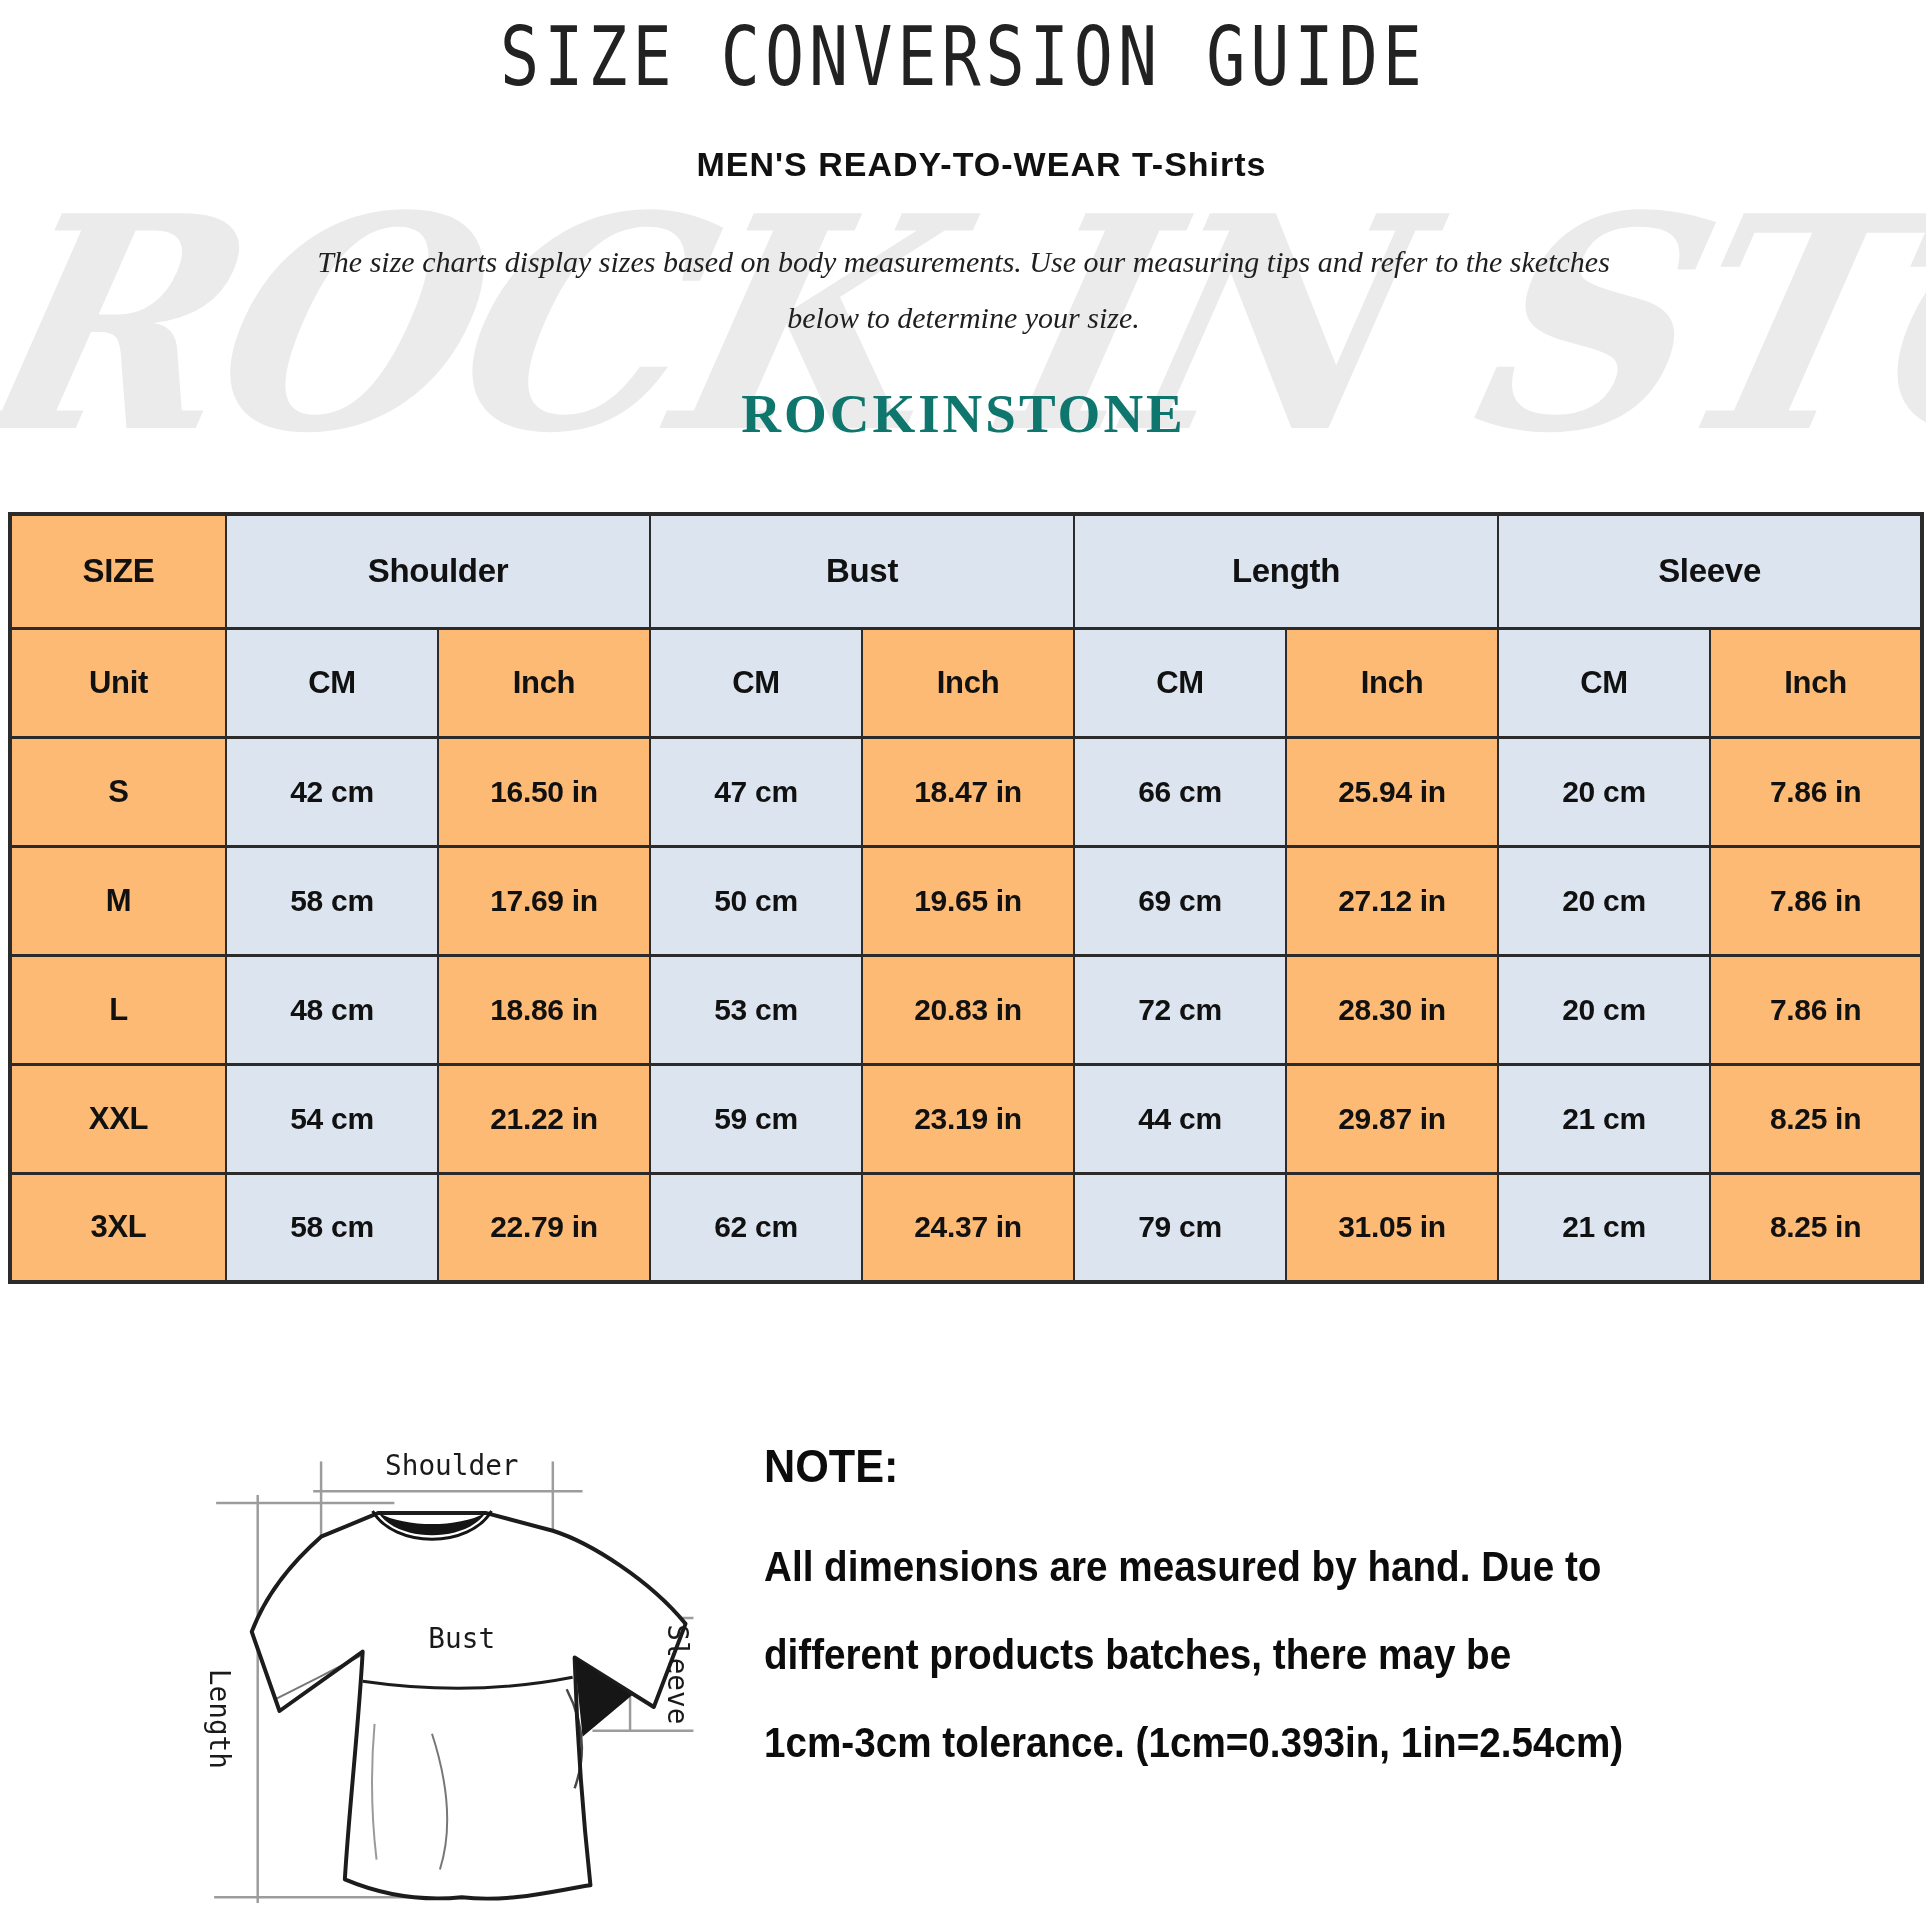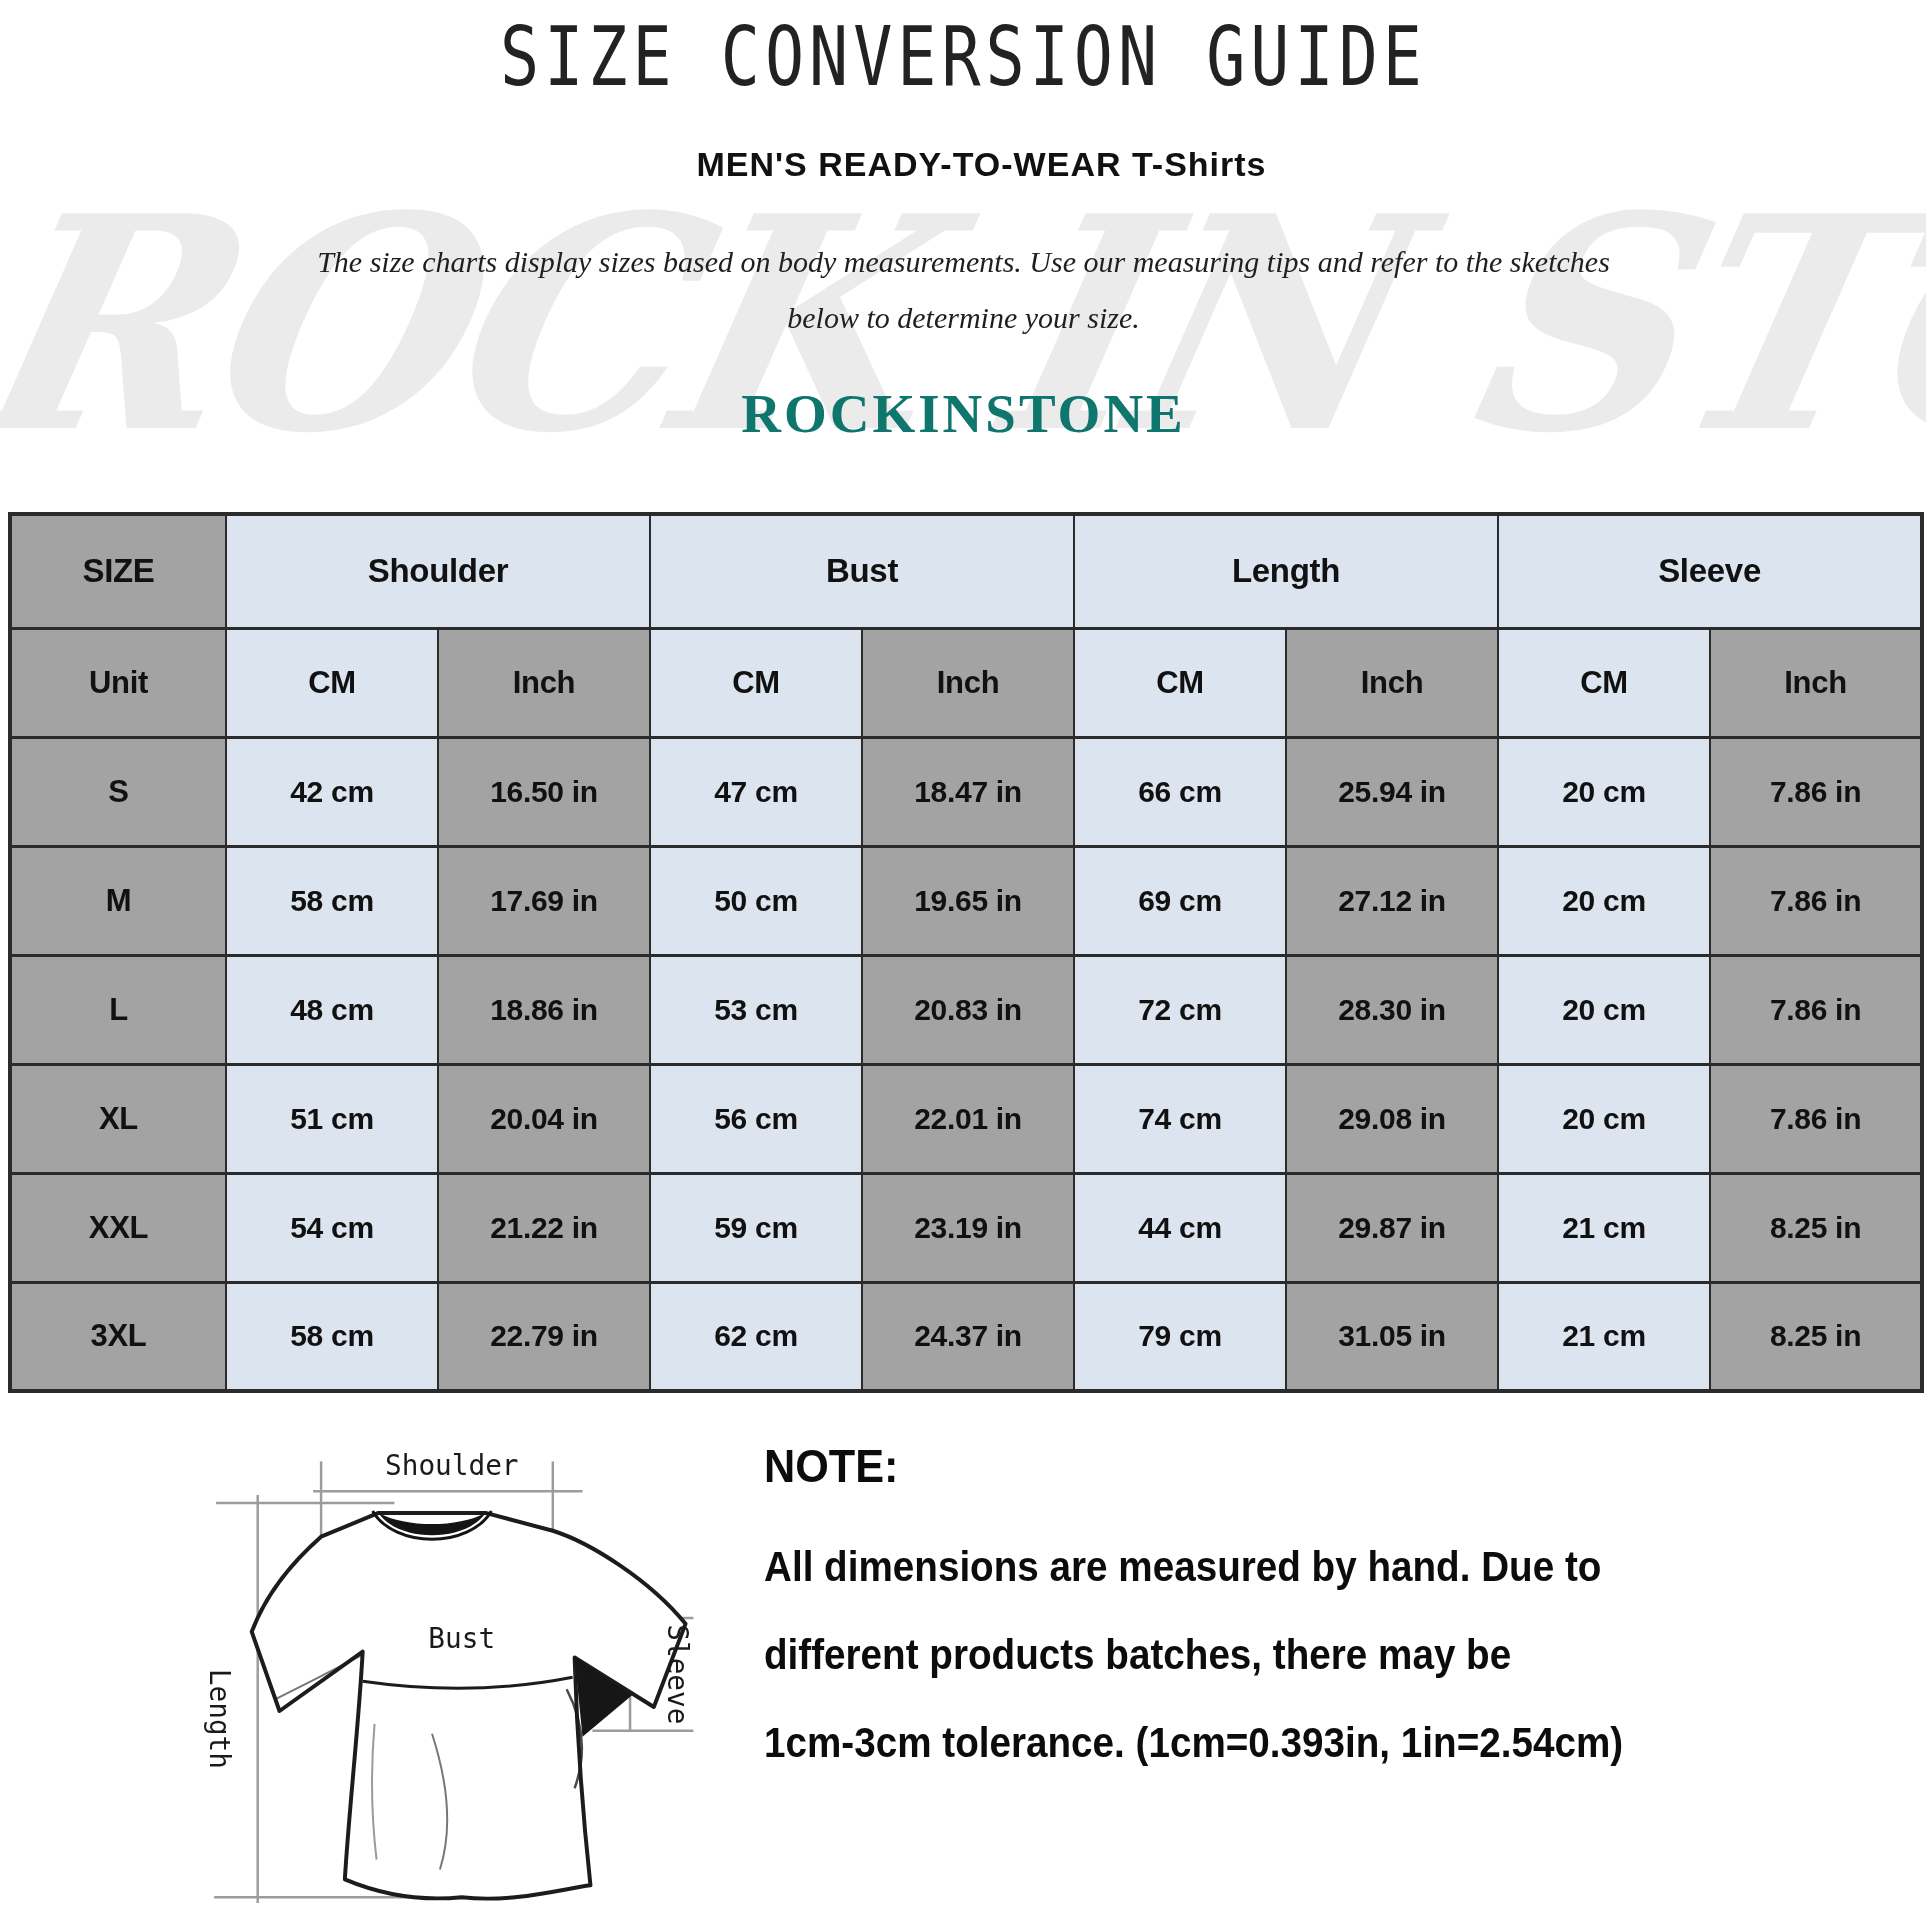--- a/index.html
+++ b/index.html
@@ -35,21 +35,21 @@
   }
   .brand{
     position:absolute;top:382px;left:0;width:1927px;text-align:center;
     font-family:"Liberation Serif",serif;font-weight:700;
     font-size:55px;letter-spacing:3px;color:#0f766e;
   }
 
   
   table.size{
     position:absolute;top:512px;left:8px;width:1911px;
-    border-collapse:collapse;table-layout:fixed;background:#a3a3a3;
+    border-collapse:collapse;table-layout:fixed;background:#fdba74;
     border:4px solid #2b2b2b;
   }
   table.size td,table.size th{
     border:2px solid #2b2b2b;border-top-width:3px;border-bottom-width:3px;
     text-align:center;vertical-align:middle;padding:0;
     font-weight:700;color:#111;letter-spacing:-0.3px;
   }
   .c0{width:216px;}.c{width:212px;}
   .r-head{height:114px;}.r-unit{height:109px;}.r-data{height:109px;}
   .r-head th{font-size:33px;}
@@ -143,31 +143,20 @@
         <td>7.86 in</td>
       </tr>
       <tr class="r-data">
         <td class="sizec">L</td>
         <td class="blue">48 cm</td>
         <td>18.86 in</td>
         <td class="blue">53 cm</td>
         <td>20.83 in</td>
         <td class="blue">72 cm</td>
         <td>28.30 in</td>
-        <td class="blue">20 cm</td>
-        <td>7.86 in</td>
-      </tr>
-      <tr class="r-data">
-        <td class="sizec">XL</td>
-        <td class="blue">51 cm</td>
-        <td>20.04 in</td>
-        <td class="blue">56 cm</td>
-        <td>22.01 in</td>
-        <td class="blue">74 cm</td>
-        <td>29.08 in</td>
         <td class="blue">20 cm</td>
         <td>7.86 in</td>
       </tr>
       <tr class="r-data">
         <td class="sizec">XXL</td>
         <td class="blue">54 cm</td>
         <td>21.22 in</td>
         <td class="blue">59 cm</td>
         <td>23.19 in</td>
         <td class="blue">44 cm</td>

